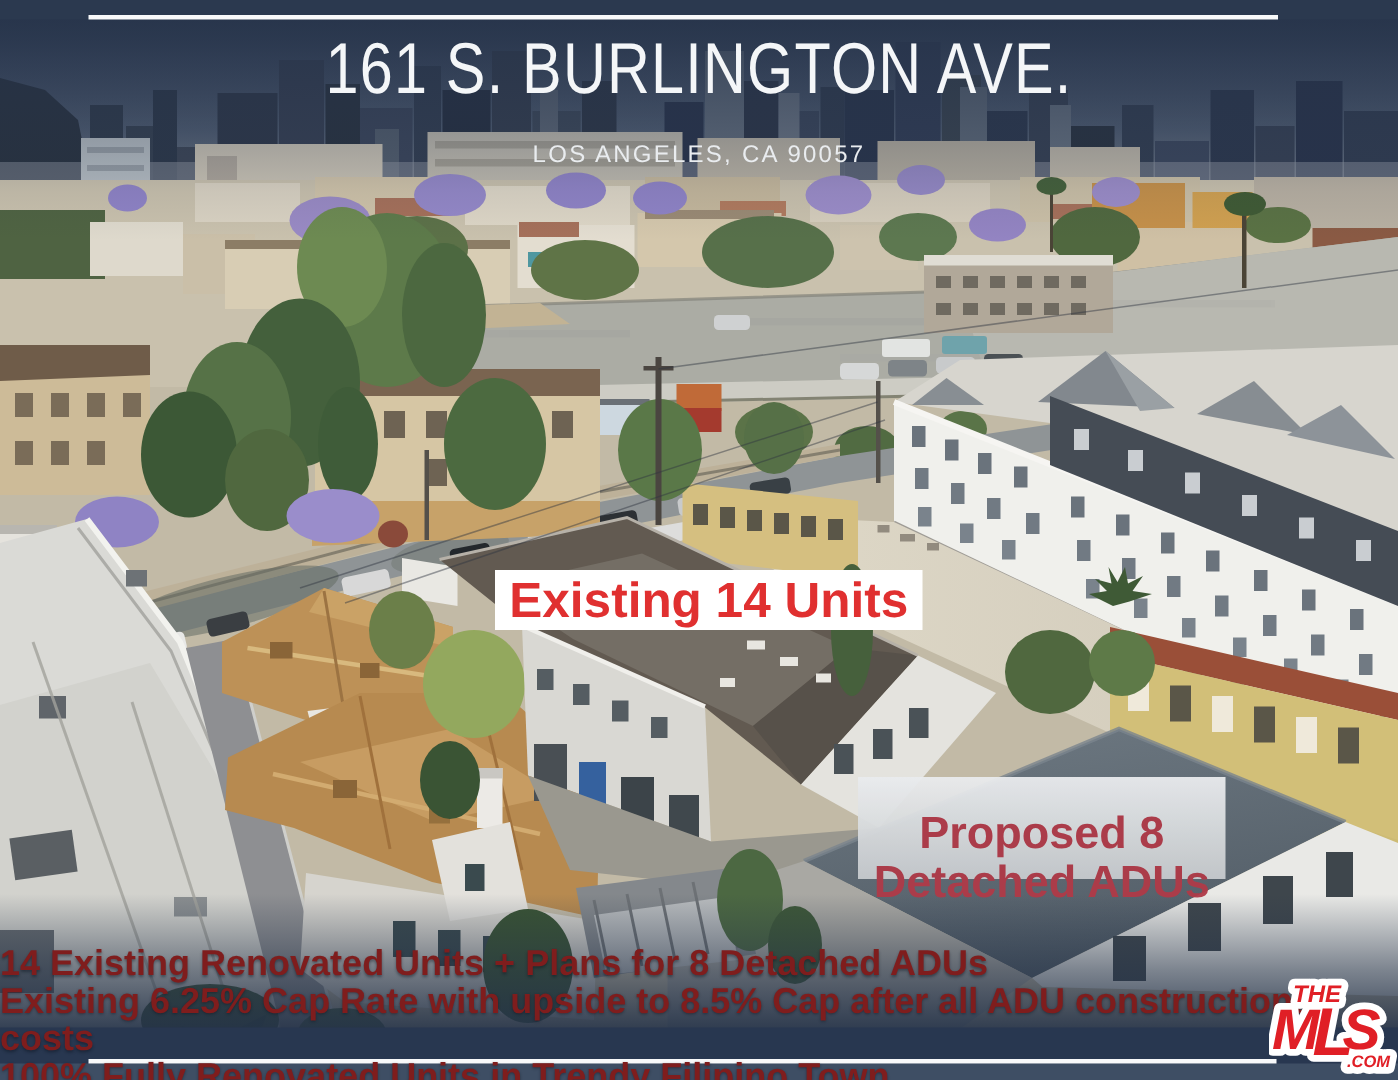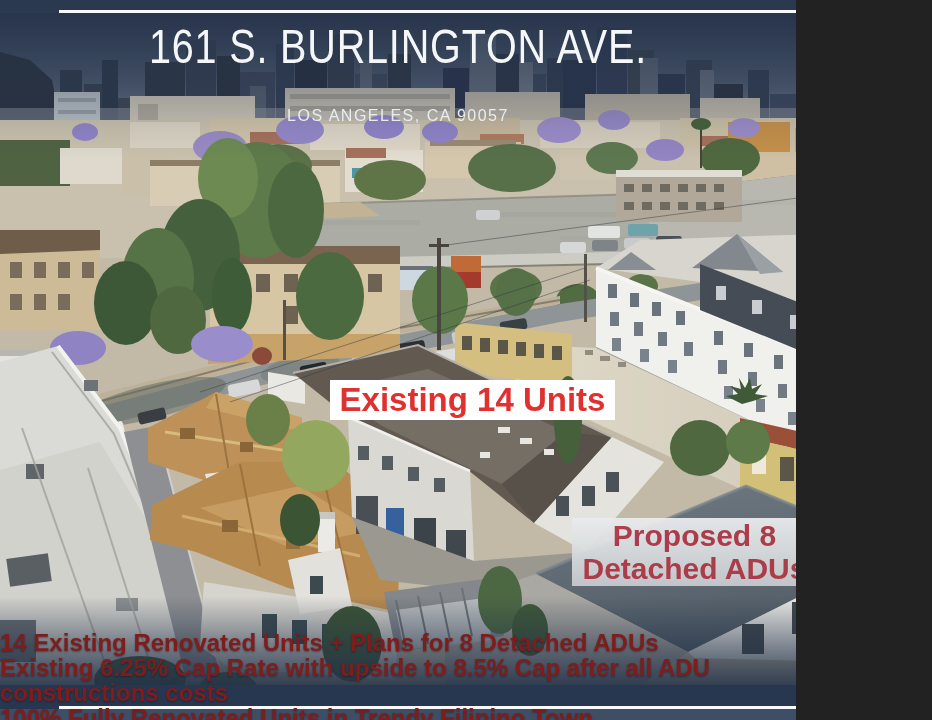--- a/index.html
+++ b/index.html
@@ -1,16 +1,16 @@
 <!DOCTYPE html>
 <html><head>
 <meta charset="utf-8">
 <style>
   html,body{margin:0;padding:0;background:#222;}
-  .stage{position:relative;width:796px;height:720px;overflow:hidden;font-family:"Liberation Sans",sans-serif;background:#c2baa6;}
+  .stage{position:relative;width:932px;height:720px;overflow:hidden;font-family:"Liberation Sans",sans-serif;background:#c2baa6;}
   .stage svg{position:absolute;left:0;top:0;}
   .abs{position:absolute;}
 </style>
 </head>
 <body>
 <div class="stage">
 <svg width="932" height="720" viewBox="0 0 932 720">
 <defs>
   <linearGradient id="sky" x1="0" y1="0" x2="0" y2="1">
     <stop offset="0" stop-color="#2e3c55"></stop>
@@ -557,28 +557,28 @@
 
 <rect x="0" y="685" width="932" height="25" fill="#283750"></rect>
 
 <rect x="0" y="709" width="932" height="11" fill="#3e4e64"></rect>
 
 <rect x="59" y="706" width="792" height="3" fill="#f8f9fa"></rect>
 </svg>
 
 <div class="abs" style="left:0;right:0;top:22px;text-align:center;color:#f4f6f8;font-size:48px;line-height:50px;letter-spacing:1px;transform:scaleX(0.824);transform-origin:center;">161 S. BURLINGTON AVE.</div>
 
-<div class="abs" style="left:0;right:0;top:95px;text-align:center;color:#e9ecef;font-size:16px;letter-spacing:1.5px;margin-top:12px;">LOS ANGELES, CA 90057</div>
+<div class="abs" style="left:0;right:0;top:95px;text-align:center;color:#e9ecef;font-size:16px;letter-spacing:1.5px;">LOS ANGELES, CA 90057</div>
 
 <div class="abs" style="left:330px;top:380px;width:285px;height:40px;background:#fff;text-align:center;">
 <span style="color:#e03030;font-weight:bold;font-size:33px;line-height:40px;text-align:center;">Existing 14 Units</span>
 </div>
 
 <div class="abs" style="left:572px;top:518px;width:245px;height:68px;background:linear-gradient(#eaecee,#c7cbce);opacity:0.95;text-align:center;">
-<div style="color:#b03a48;font-weight:bold;font-size:30px;line-height:33px;padding-top:1px;">Proposed 8<br>Detached ADUs</div>
+<div style="color:#b03a48;font-weight:bold;font-size:30px;line-height:33px;padding-top:1px;margin-top:20px;">Proposed 8<br>Detached ADUs</div>
 </div>
 
 <div class="abs" style="left:0;right:0;top:630px;text-align:left;color:#7f1d1d;font-weight:bold;font-size:24px;line-height:25px;text-shadow:0 1px 2px rgba(10,20,30,0.45);">
 14 Existing Renovated Units + Plans for 8 Detached ADUs<br>
 Existing 6.25% Cap Rate with upside to 8.5% Cap after all ADU constructions costs<br>
 100% Fully Renovated Units in Trendy Filipino Town
 </div>
 
 <svg class="abs" style="left:846px;top:648px;" width="86" height="72" viewBox="0 0 86 72">
 <g font-family="Liberation Sans, sans-serif" font-weight="bold" font-style="italic">

